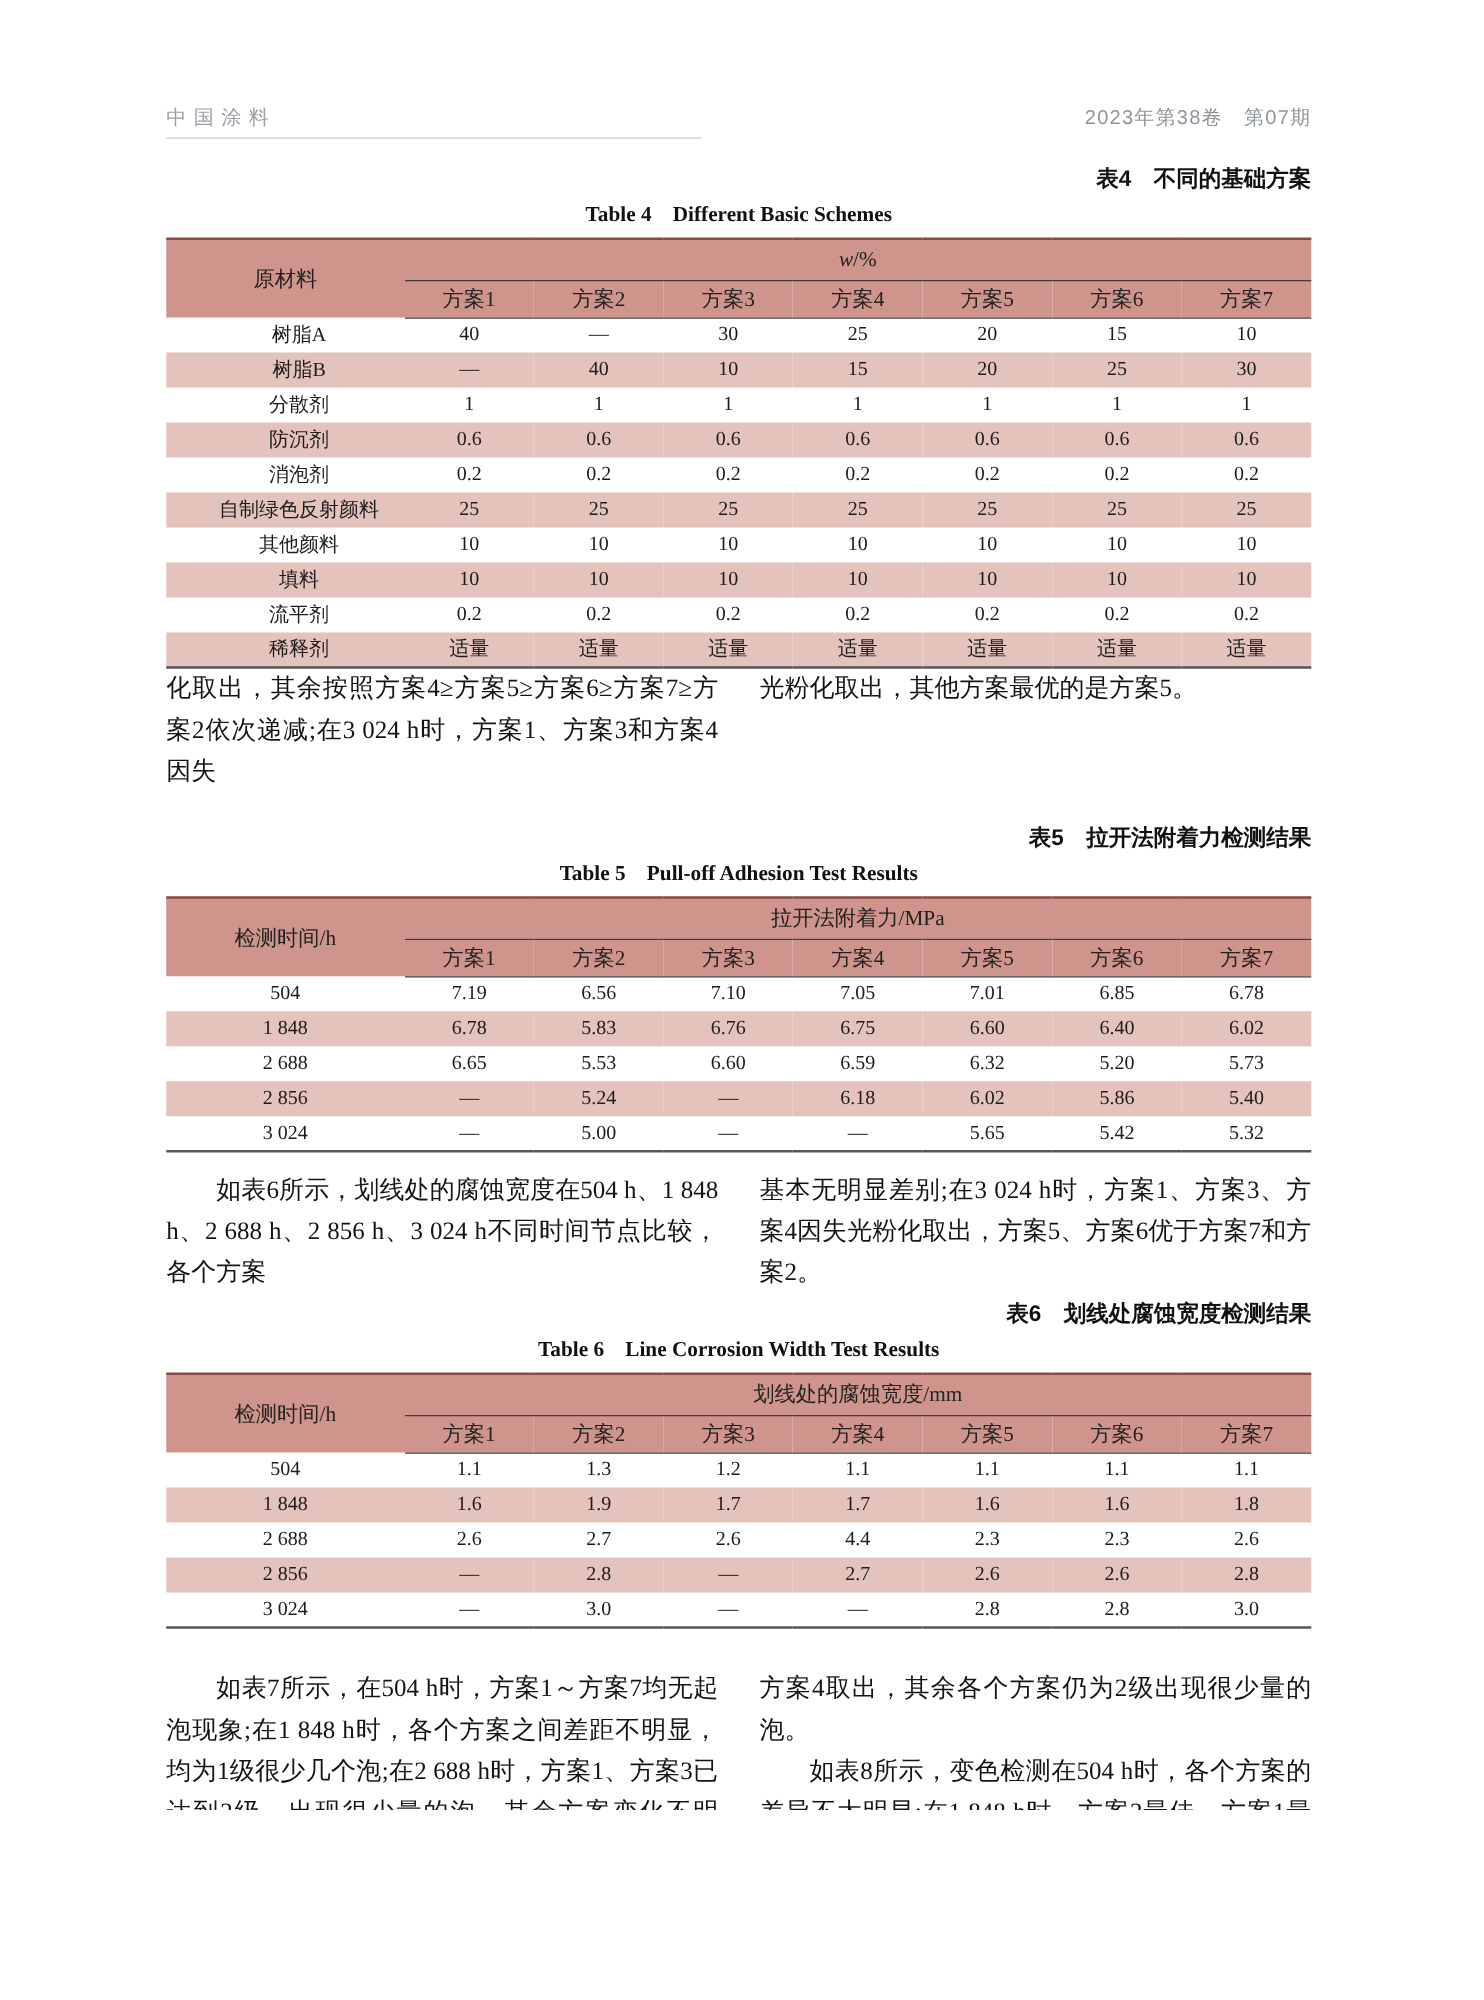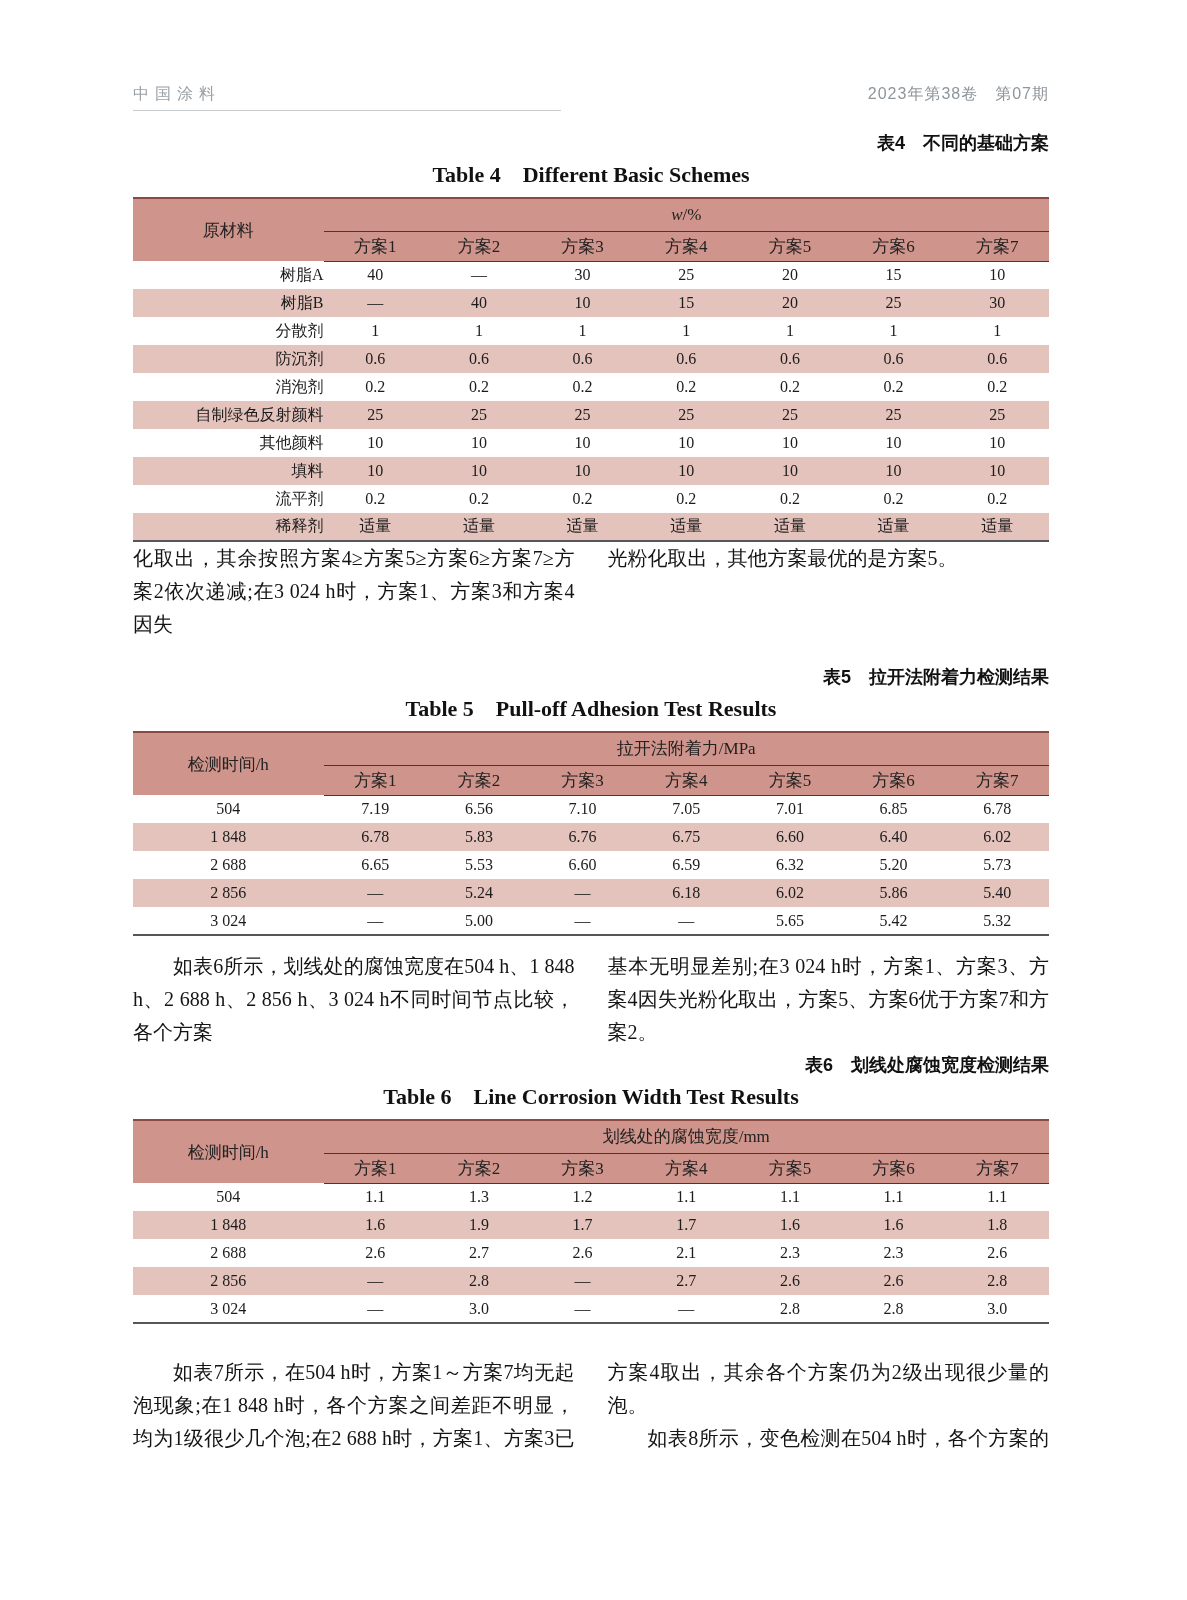--- a/index.html
+++ b/index.html
@@ -42,21 +42,21 @@
     text-align: right;
     font-family: "Liberation Sans", "DejaVu Sans", sans-serif;
     font-weight: bold;
     font-size: 18px;
     color: #111;
   }
   .cap-en {
     text-align: center;
     font-family: "Liberation Serif", "DejaVu Serif", serif;
     font-weight: bold;
-    font-size: 22px;
+    font-size: 17px;
     margin-top: 5px;
     margin-bottom: 7px;
     color: #111;
   }
   .t4-cap { margin-top: 20px; }
   .t5-cap { margin-top: 24px; }
   .t6-cap { margin-top: 4px; }
   
   table.data-table {
     width: 100%;
@@ -76,21 +76,21 @@
     background: #cf948b;
     font-size: 17px;
     color: #222;
   }
   thead tr:first-child th { height: 33px; }
   thead tr:last-child th { height: 30px; border-bottom: 1px solid #3c3c3c; }
   th.span-head { border-bottom: 1px solid #3c3c3c; }
   th.first-col-head { border-bottom: 1px solid #3c3c3c; }
   tbody td { height: 28px; font-size: 16px; }
   tbody tr:nth-child(even) { background: #e4c3bc; }
-  td.row-label.al { text-align: right; padding-left: 22px; }
+  td.row-label.al { text-align: center; padding-left: 22px; }
   
   .two-col {
     display: flex;
     gap: 33px;
     text-align: justify;
     font-size: 20px;
     line-height: 33px;
     color: #141414;
   }
   .two-col .col { flex: 1; min-width: 0; }
@@ -397,21 +397,21 @@
             <td class="cell">1.7</td>
             <td class="cell">1.6</td>
             <td class="cell">1.6</td>
             <td class="cell">1.8</td>
           </tr>
           <tr>
             <td class="row-label ac">2 688</td>
             <td class="cell">2.6</td>
             <td class="cell">2.7</td>
             <td class="cell">2.6</td>
-            <td class="cell">2.1</td>
+            <td class="cell">4.4</td>
             <td class="cell">2.3</td>
             <td class="cell">2.3</td>
             <td class="cell">2.6</td>
           </tr>
           <tr>
             <td class="row-label ac">2 856</td>
             <td class="cell">—</td>
             <td class="cell">2.8</td>
             <td class="cell">—</td>
             <td class="cell">2.7</td>

